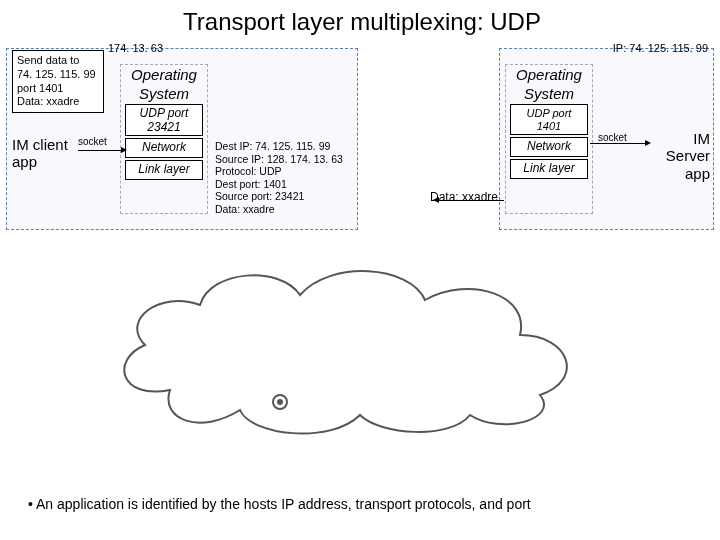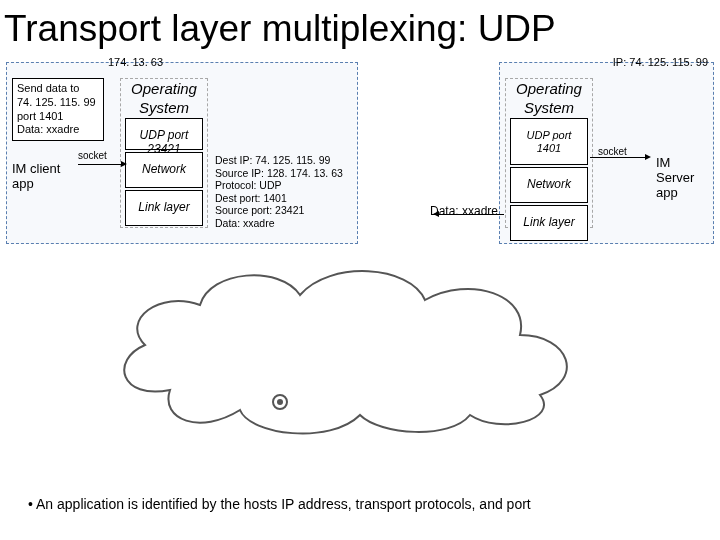--- a/index.html
+++ b/index.html
@@ -5,21 +5,22 @@
   * { box-sizing: border-box; margin: 0; padding: 0; }
   body {
     width: 720px;
     height: 540px;
     font-family: Arial, Helvetica, sans-serif;
     background: #fff;
     position: relative;
     overflow: hidden;
   }
   .title {
-    font-size: 37px;
+    font-size: 24px;
+    text-align: center;
     padding: 8px 0 4px 4px;
     font-weight: normal;
   }
   .diagram {
     position: relative;
     width: 100%;
     height: 240px;
   }
   
   .host {
@@ -41,54 +42,52 @@
   .sendbox {
     position: absolute;
     left: 12px; top: 10px;
     width: 92px;
     border: 1px solid #000;
     font-size: 11px;
     padding: 3px 4px;
     line-height: 1.25;
     background: #fff;
     z-index: 5;
-    margin-top: 14px;
   }
 
   .os-box {
     position: absolute;
     border: 1.5px dashed #a8a8a8;
     text-align: center;
     font-size: 14px;
     padding-top: 2px;
     font-style: italic;
   }
   .os-left { left: 120px; top: 24px; width: 88px; height: 150px; }
   .os-right { left: 505px; top: 24px; width: 88px; height: 150px; }
 
   .os-title { font-size: 15px; line-height: 1.1; margin-bottom: 2px; }
 
   .stack-item {
     border: 1px solid #000;
     font-size: 12px;
     margin: 2px 4px;
-    padding: 10px 2px;
+    padding: 2px 2px;
     background: #fff;
     line-height: 1.15;
   }
   .udp-item { height: 32px; }
 
   .app-label {
     position: absolute;
-    font-size: 13px;
+    font-size: 15px;
     line-height: 1.15;
-    margin-top: 12px;
   }
   .app-left { left: 12px; top: 96px; text-align: left; }
-  .app-right { right: 10px; top: 90px; text-align: left; width: 54px; }
+  .app-right { right: 10px; top: 90px; text-align: right; width: 54px; }
 
   .socket-label {
     position: absolute;
     font-size: 10px;
   }
   .socket-left { left: 78px; top: 96px; }
   .socket-right { left: 598px; top: 92px; }
 
   .packet {
     position: absolute;

